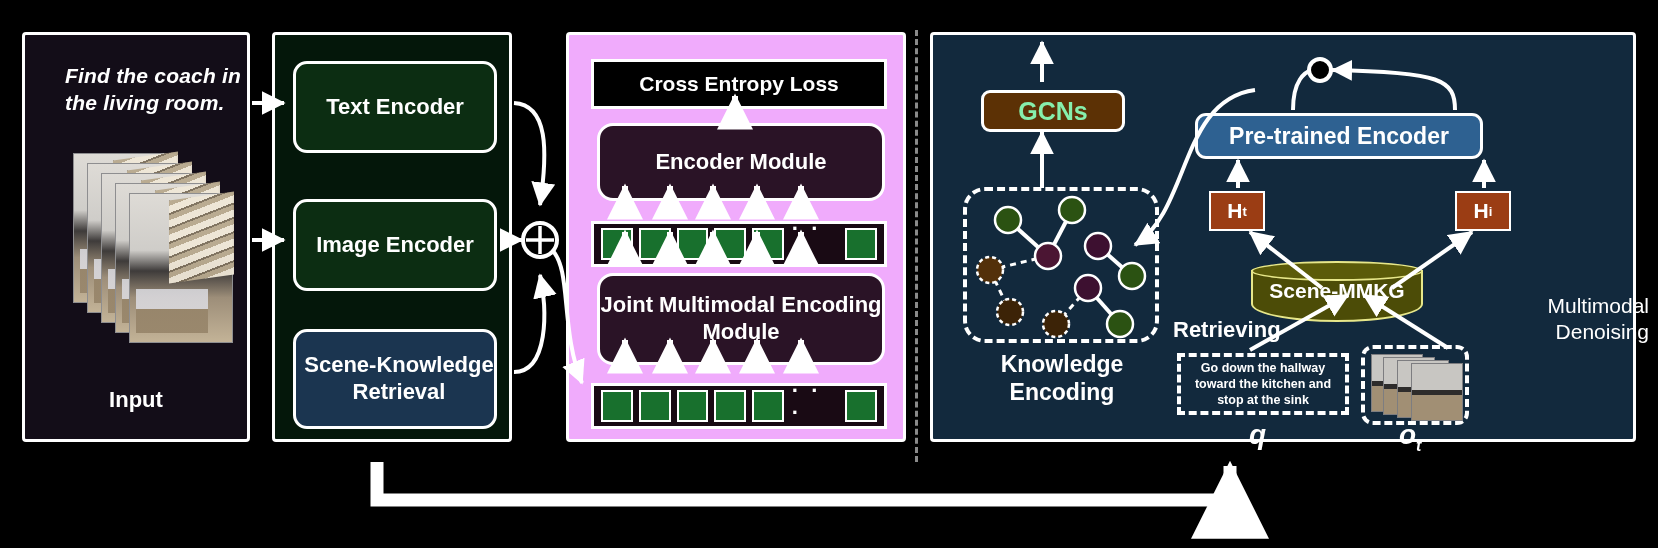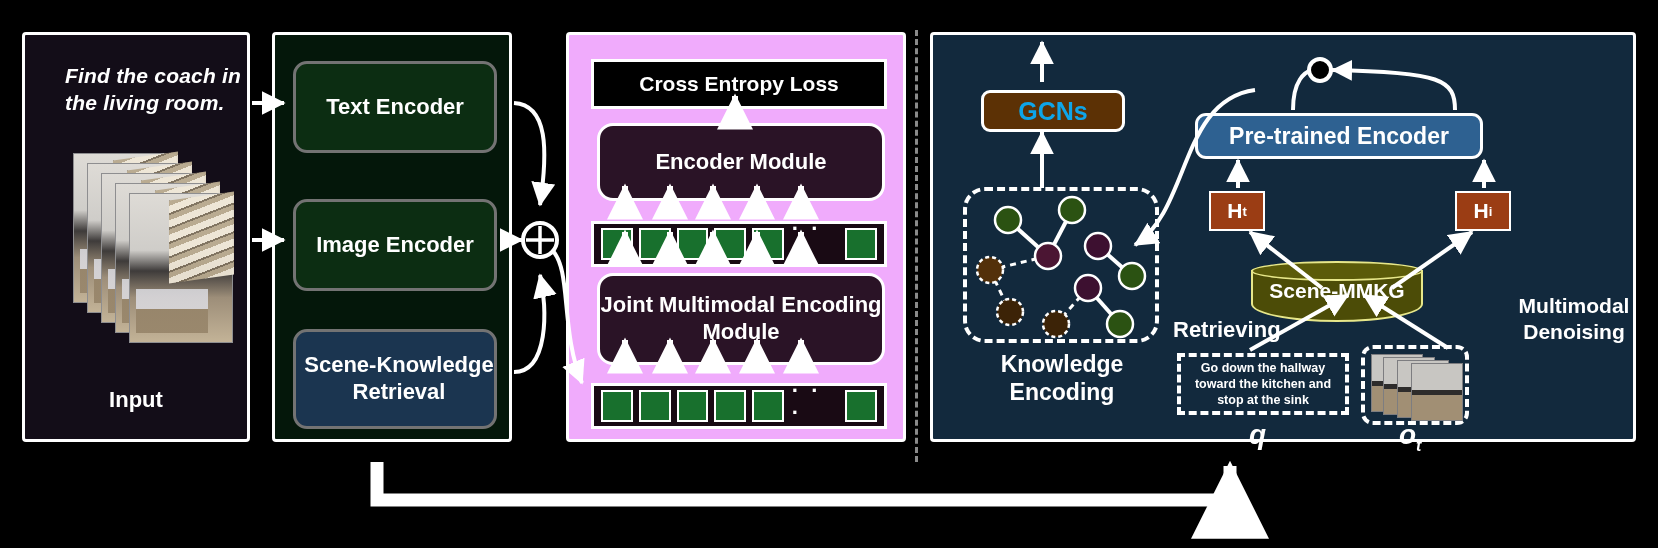--- a/index.html
+++ b/index.html
@@ -53,21 +53,21 @@
   }
   .ph-img::after {
     content:""; position:absolute; left:6%; bottom:6%; width:70%; height:30%;
     background:
       linear-gradient(180deg, rgba(220,220,226,.85) 0 45%, rgba(150,132,105,.9) 45% 100%);
   }
 
   
   .encbox {
     position:absolute; left:18px; width:204px;
-    border:3px solid #737373; border-radius:14px;
+    border:3px solid #ffffff; border-radius:14px;
     display:flex; align-items:center; justify-content:center; text-align:center;
     color:#fff; font-size:22px; font-weight:bold; line-height:1.22;
   }
   #box-text  { top:26px;  height:92px;  background:#0c2d12; }
   #box-image { top:164px; height:92px;  background:#0c2d12; }
   #box-skr   { top:294px; height:100px; background:#1b3550;padding-left:8px; }
 
   
   #box-celoss {
     position:absolute; left:22px; top:24px; width:296px; height:50px;
@@ -96,21 +96,21 @@
   #tokens-bot { top:348px; }
   .token { width:34px; height:32px; background:#18702d; border:2px solid #fff; }
   .dots { color:#fff; font-size:22px; font-weight:bold; letter-spacing:3px; line-height:1;
           padding:0 2px 8px 2px; }
 
   
   #box-gcns {
     position:absolute; left:48px; top:55px; width:144px; height:42px;
     border:3px solid #fff; border-radius:9px; background:#5c3105;
     display:flex; align-items:center; justify-content:center;
-    color:#0ea5e9; font-size:25px; font-weight:bold;
+    color:#86efac; font-size:25px; font-weight:bold;
   }
   #kg-dash {
     position:absolute; left:30px; top:152px; width:196px; height:156px;
     border:4px dashed #fff; border-radius:22px; background:transparent;
   }
   #kg-label {
     position:absolute; left:14px; top:316px; width:230px; text-align:center;
     color:#fff; font-size:23px; font-weight:bold; line-height:1.2;
   }
   #box-ptenc {
@@ -143,22 +143,22 @@
   }
   #mmkg .cyl-text {
     position:absolute; left:0; top:18px; width:100%; text-align:center;
     color:#fff; font-size:21px; font-weight:bold;
   }
   #lbl-retrieving {
     position:absolute; left:240px; top:282px;
     color:#fff; font-size:22px; font-weight:bold;
   }
   #lbl-denoise {
-    position:absolute; left:566px; top:258px; width:150px; text-align:center;
-    color:#fff; font-size:21px; font-weight:bold; line-height:1.22;
+    position:absolute; left:566px; top:258px; width:150px; text-align:right;
+    color:#fff; font-size:21px; font-weight:normal; line-height:1.22;
   }
   #q-dash {
     position:absolute; left:244px; top:318px; width:172px; height:62px;
     border:4px dashed #fff; background:transparent;
     display:flex; align-items:center; justify-content:center;
   }
   #q-dash span {
     color:#fff; font-size:12.5px; font-weight:bold; text-align:center; line-height:1.3;
     padding:0 6px;
   }

